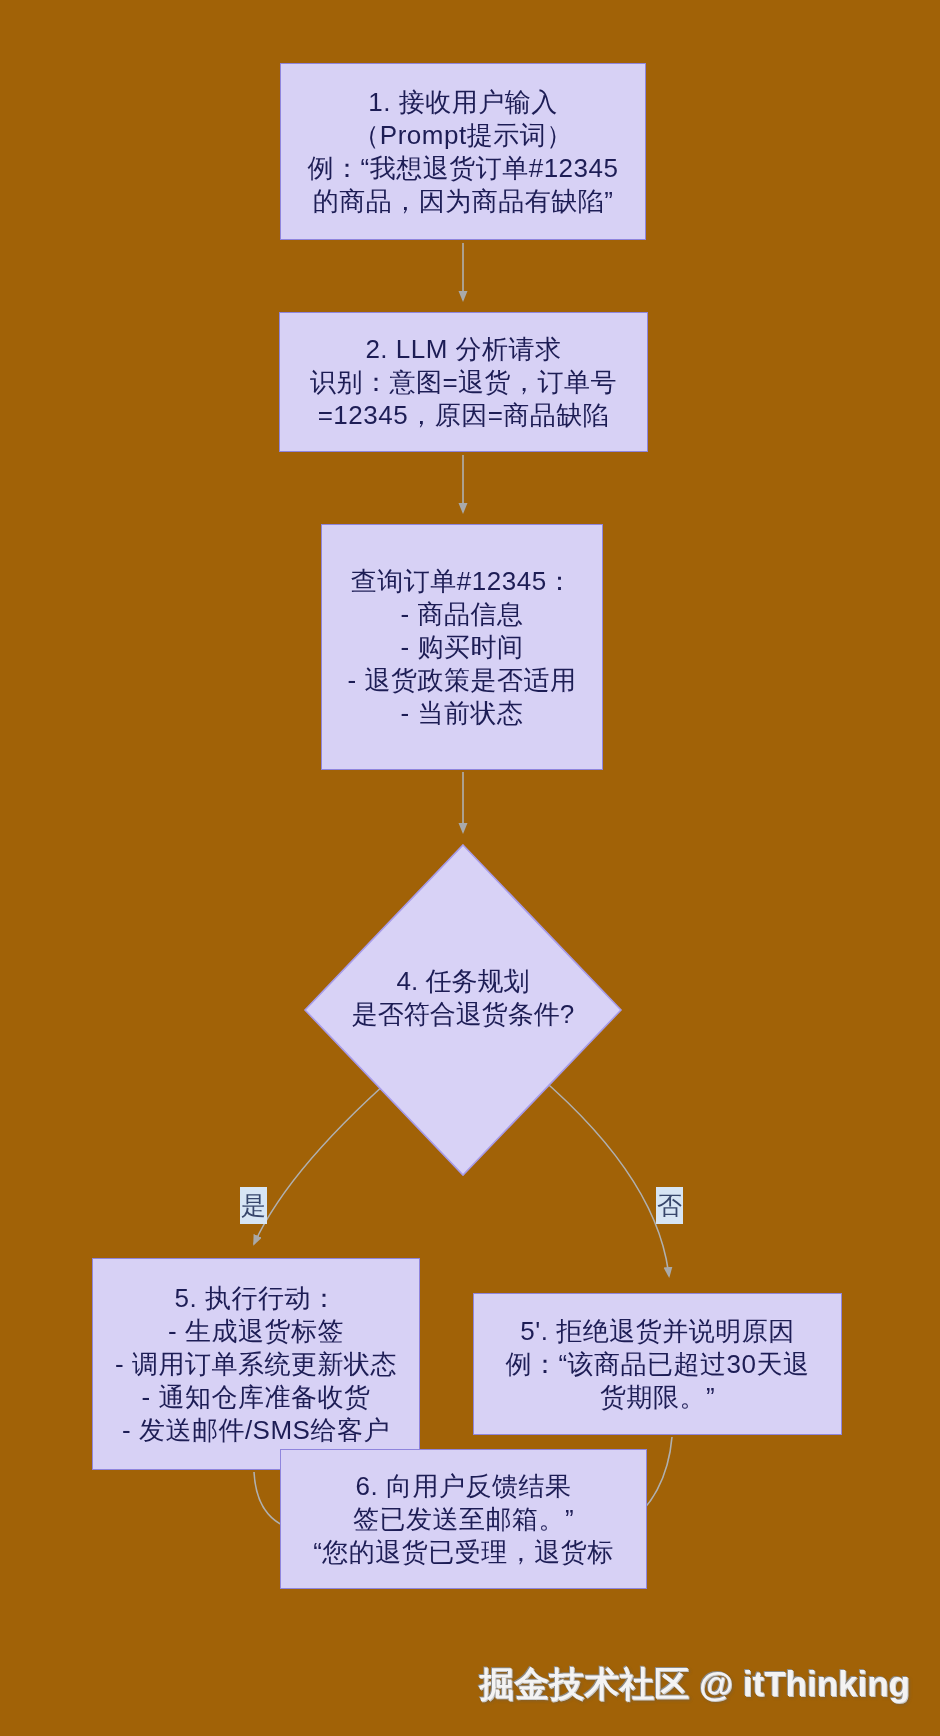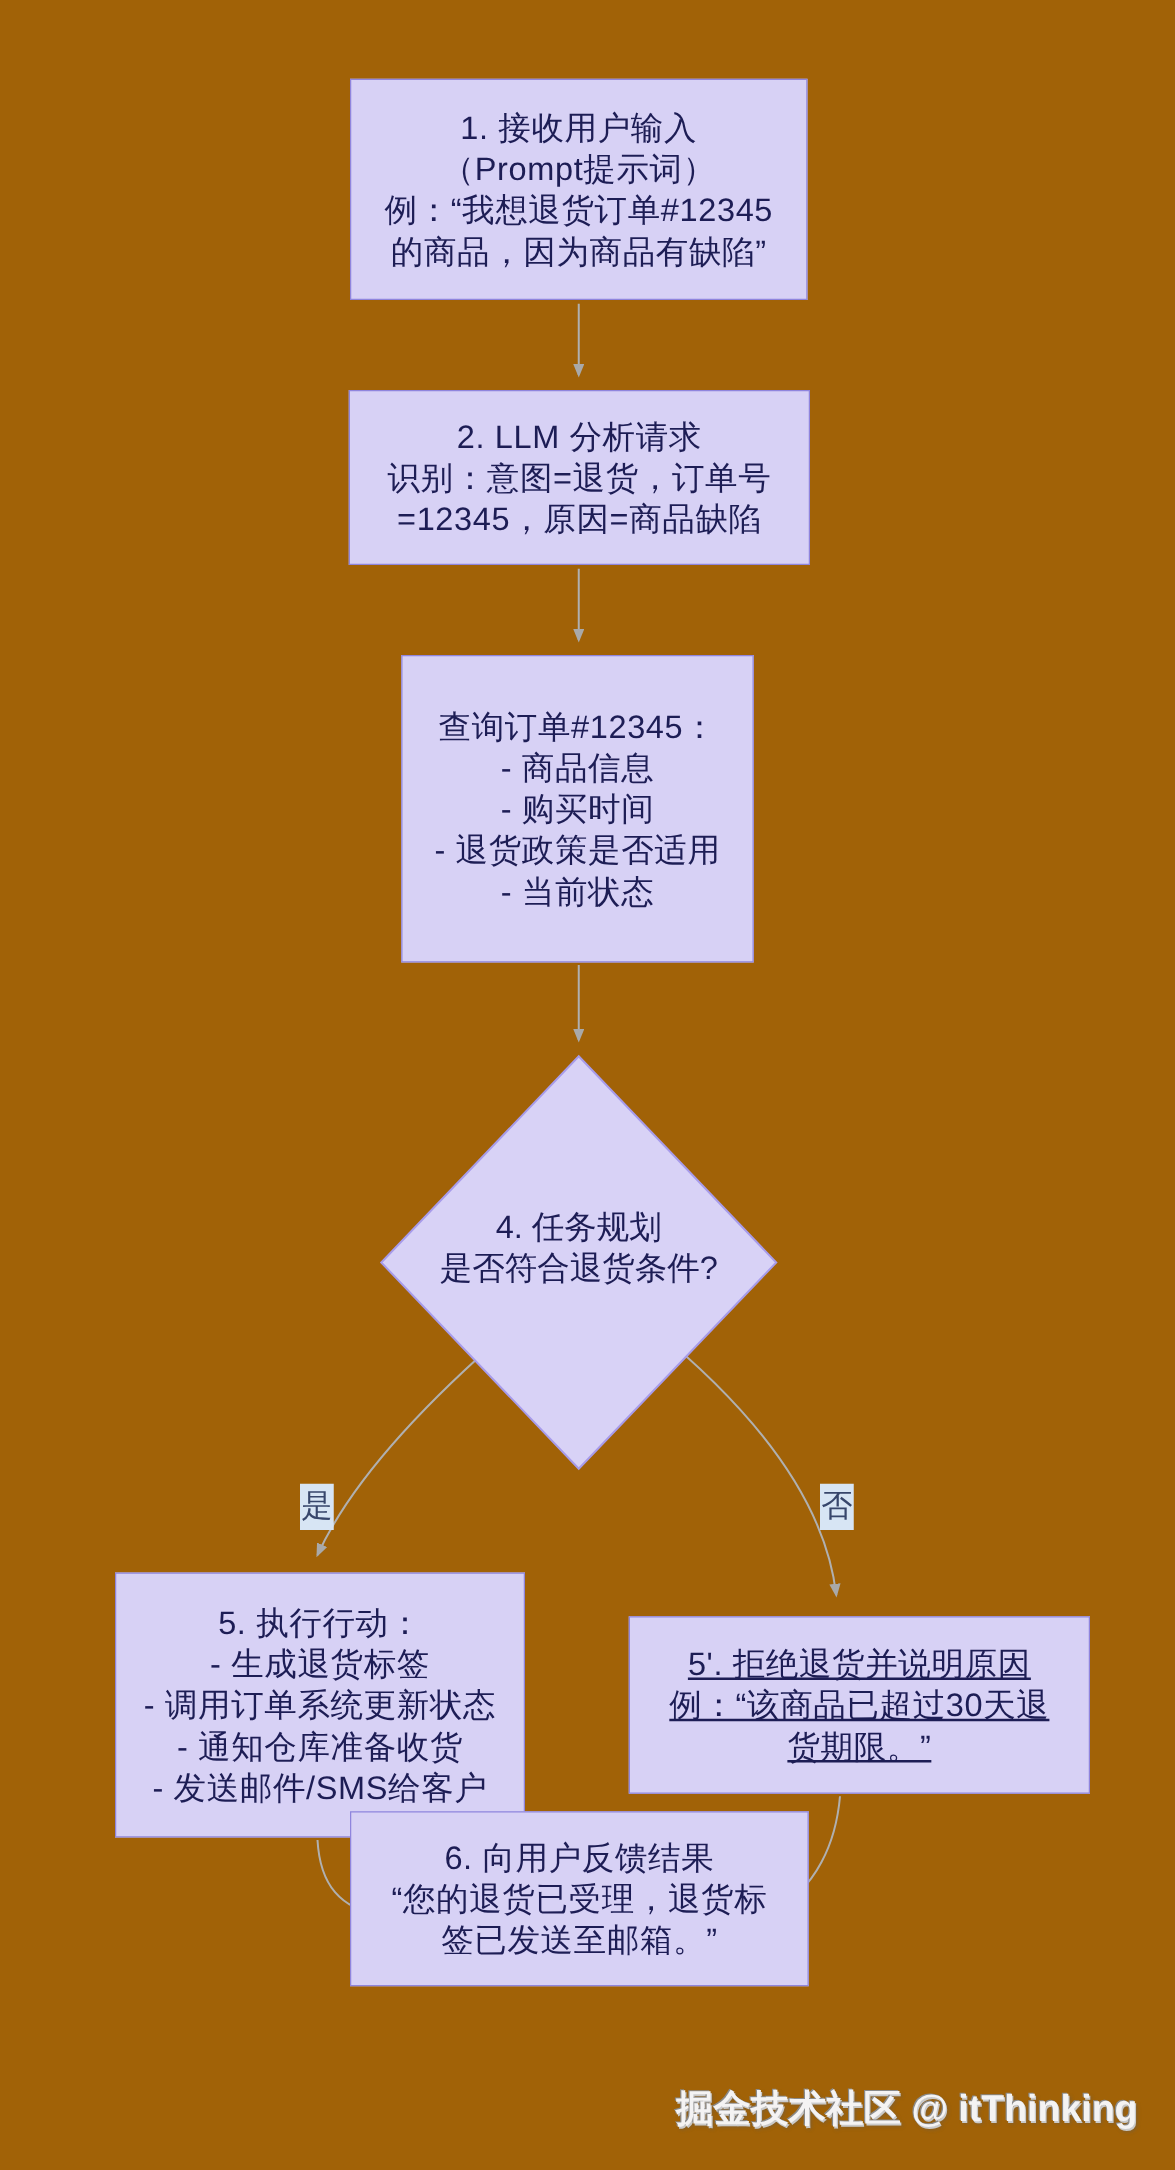--- a/index.html
+++ b/index.html
@@ -20,38 +20,38 @@
     color:#1d1d55;
     font-size:26px;line-height:33px;font-weight:500;
     text-align:center;
     letter-spacing:0.5px;
   }
   .node .ln{white-space:nowrap;}
   .node1{left:280px;top:63px;width:366px;height:177px;}
   .node2{left:279px;top:312px;width:369px;height:140px;}
   .node3{left:321px;top:524px;width:282px;height:246px;}
   .node5{left:92px;top:1258px;width:328px;height:212px;}
-  .node5p{left:503px;top:1293px;width:369px;height:142px;text-decoration:underline;}
+  .node5p{left:473px;top:1293px;width:369px;height:142px;}
   .node6{left:280px;top:1449px;width:367px;height:140px;}
   .dtext{
     position:absolute;left:293px;top:963px;width:340px;height:70px;
     display:flex;flex-direction:column;justify-content:center;align-items:center;
     color:#1d1d55;font-size:26px;line-height:33px;font-weight:400;text-align:center;
   }
   .blabel{
     position:absolute;width:27px;height:37px;
     background:#d7e5f4;
     color:#37466b;
     font-size:25px;line-height:37px;font-weight:500;text-align:center;
   }
   .blabel.yes{left:240px;top:1187px;}
   .blabel.no{left:656px;top:1187px;}
   .watermark{
     position:absolute;right:30px;bottom:28px;
-    font-size:30px;font-weight:bold;
+    font-size:35px;font-weight:bold;
     color:#f4f3f3;
     text-shadow:-1px -1px 0 #8a8a8a, 1px 1px 0 #c9c9c9, 2px 2px 3px rgba(90,90,90,0.45);
     white-space:nowrap;
   }
 </style>
 </head>
 <body>
 
 <div class="canvas">
 
@@ -113,19 +113,19 @@
   </div>
 
   <div class="node node5p">
     <div class="ln">5'. 拒绝退货并说明原因</div>
     <div class="ln">例：“该商品已超过30天退</div>
     <div class="ln">货期限。”</div>
   </div>
 
   <div class="node node6">
     <div class="ln">6. 向用户反馈结果</div>
+    <div class="ln">签已发送至邮箱。”</div>
     <div class="ln">“您的退货已受理，退货标</div>
-    <div class="ln">签已发送至邮箱。”</div>
   </div>
 
   <div class="watermark">掘金技术社区 @ itThinking</div>
 
 </div>
 
 </body></html>

